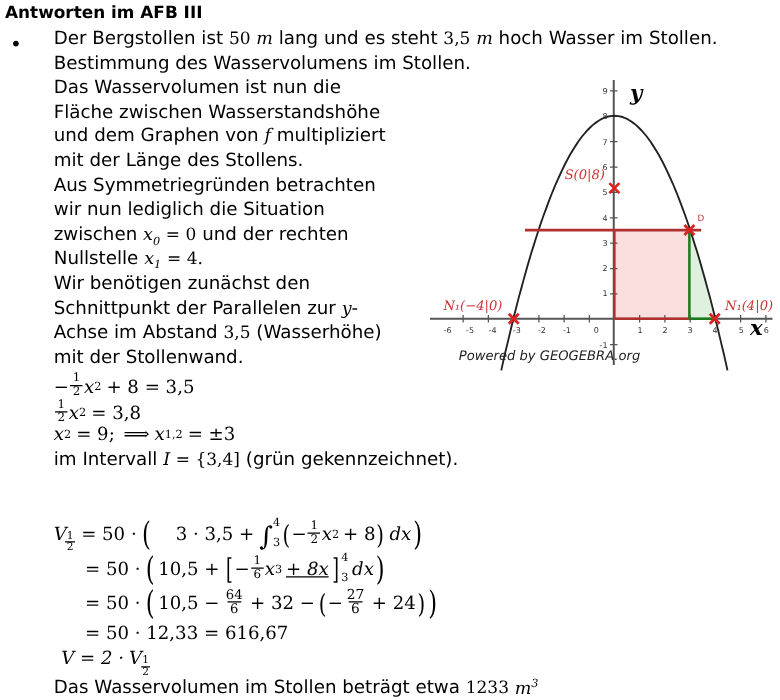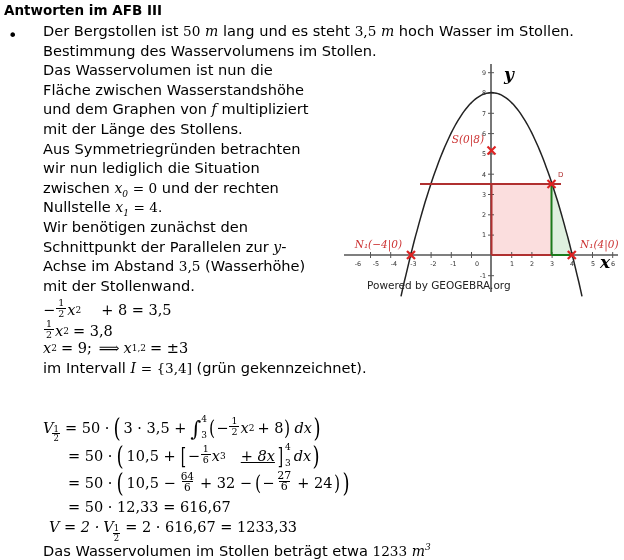--- a/index.html
+++ b/index.html
@@ -139,20 +139,21 @@
   }
   #graph svg { display: block; }
   #ggb-credit {
     position: absolute;
     left: 367px;
     top: 279px;
     font-family: "DejaVu Sans", sans-serif;
     font-size: 10.5px;
     color: #222;
     white-space: nowrap;
+    font-style: italic;
   }
 </style>
 </head>
 <body>
 
 <div id="title">Antworten im AFB III</div>
 
 <div id="bullet-dot">•</div>
 
 <div id="prose">
@@ -173,21 +174,21 @@
 </div>
 
 <div class="fml" style="left:43px; top:299px;">
   <span>−</span>
   <span class="frac">
     <span class="num">1</span>
     <span class="den">2</span>
   </span>
   <span class="it">x</span>
     <sup style="font-size:9px;">2</sup>
-  <span style="margin-left:20px;">+ 8 = 3,5</span>
+  <span style="margin-left:4px;">+ 8 = 3,5</span>
 </div>
 
 <div class="fml" style="left:43px; top:320px;">
   <span class="frac">
     <span class="num">1</span>
     <span class="den">2</span>
   </span>
   <span class="it">x</span>
     <sup style="font-size:9px;">2</sup>
   <span style="margin-left:4px;">= 3,8</span>
@@ -208,21 +209,21 @@
 </div>
 
 <div class="fml" style="left:43px; top:415px;">
   <span class="it">V</span>
   <span class="subhalf">
     <span class="num">1</span>
     <span class="den">2</span>
   </span>
   <span style="margin-left:4px;">= 50 ·</span>
   <span class="bigparen" style="margin-left:3px;">(</span>
-  <span style="margin-left:1px;">3 · 3,5 +</span>
+  <span style="margin-left:18px;">3 · 3,5 +</span>
   <span class="intsym" style="margin-left:4px;">∫</span>
   <span class="limits">
     <span class="up">4</span>
     <span class="lo">3</span>
   </span>
   <span class="midparen">(</span>
   <span>−</span>
   <span class="frac">
     <span class="num">1</span>
     <span class="den">2</span>
@@ -240,21 +241,21 @@
   <span class="bigparen" style="margin-left:3px;">(</span>
   <span style="margin-left:1px;">10,5 +</span>
   <span class="brk" style="margin-left:3px;">[</span>
   <span>−</span>
   <span class="frac">
     <span class="num">1</span>
     <span class="den">6</span>
   </span>
   <span class="it">x</span>
     <sup style="font-size:9px;">3</sup>
-  <span style="margin-left:15px;text-decoration:underline;" class="it">+ 8x</span>
+  <span style="margin-left:3px;text-decoration:underline;" class="it">+ 8x</span>
   <span class="brk" style="margin-left:1px;">]</span>
   <span class="limits">
     <span class="up">4</span>
     <span class="lo">3</span>
   </span>
   <span class="it" style="margin-left:2px;">dx</span>
   <span class="bigparen">)</span>
 </div>
 
 <div class="fml" style="left:68px; top:472px;">
@@ -279,21 +280,20 @@
 
 <div class="fml" style="left:68px; top:499px;">= 50 · 12,33 = 616,67</div>
 
 <div class="fml" style="left:49px; top:518px;">
   <span class="it">V = 2 ·</span>
   <span class="it" style="margin-left:4px;">V</span>
   <span class="subhalf">
     <span class="num">1</span>
     <span class="den">2</span>
   </span>
-  <span style="margin-left:4px;">= 2 · 616,67 = 1233,33</span>
 </div>
 
 <div class="pline" style="position:absolute; left:43px; top:538px;">
   Das Wasservolumen im Stollen beträgt etwa <span class="mn">1233</span> <span class="mi">m<sup>3</sup></span>
 </div>
 
 <div id="graph">
   <svg width="288" height="240" viewBox="0 0 288 240">
     <defs>
       <clipPath id="plotclip">

